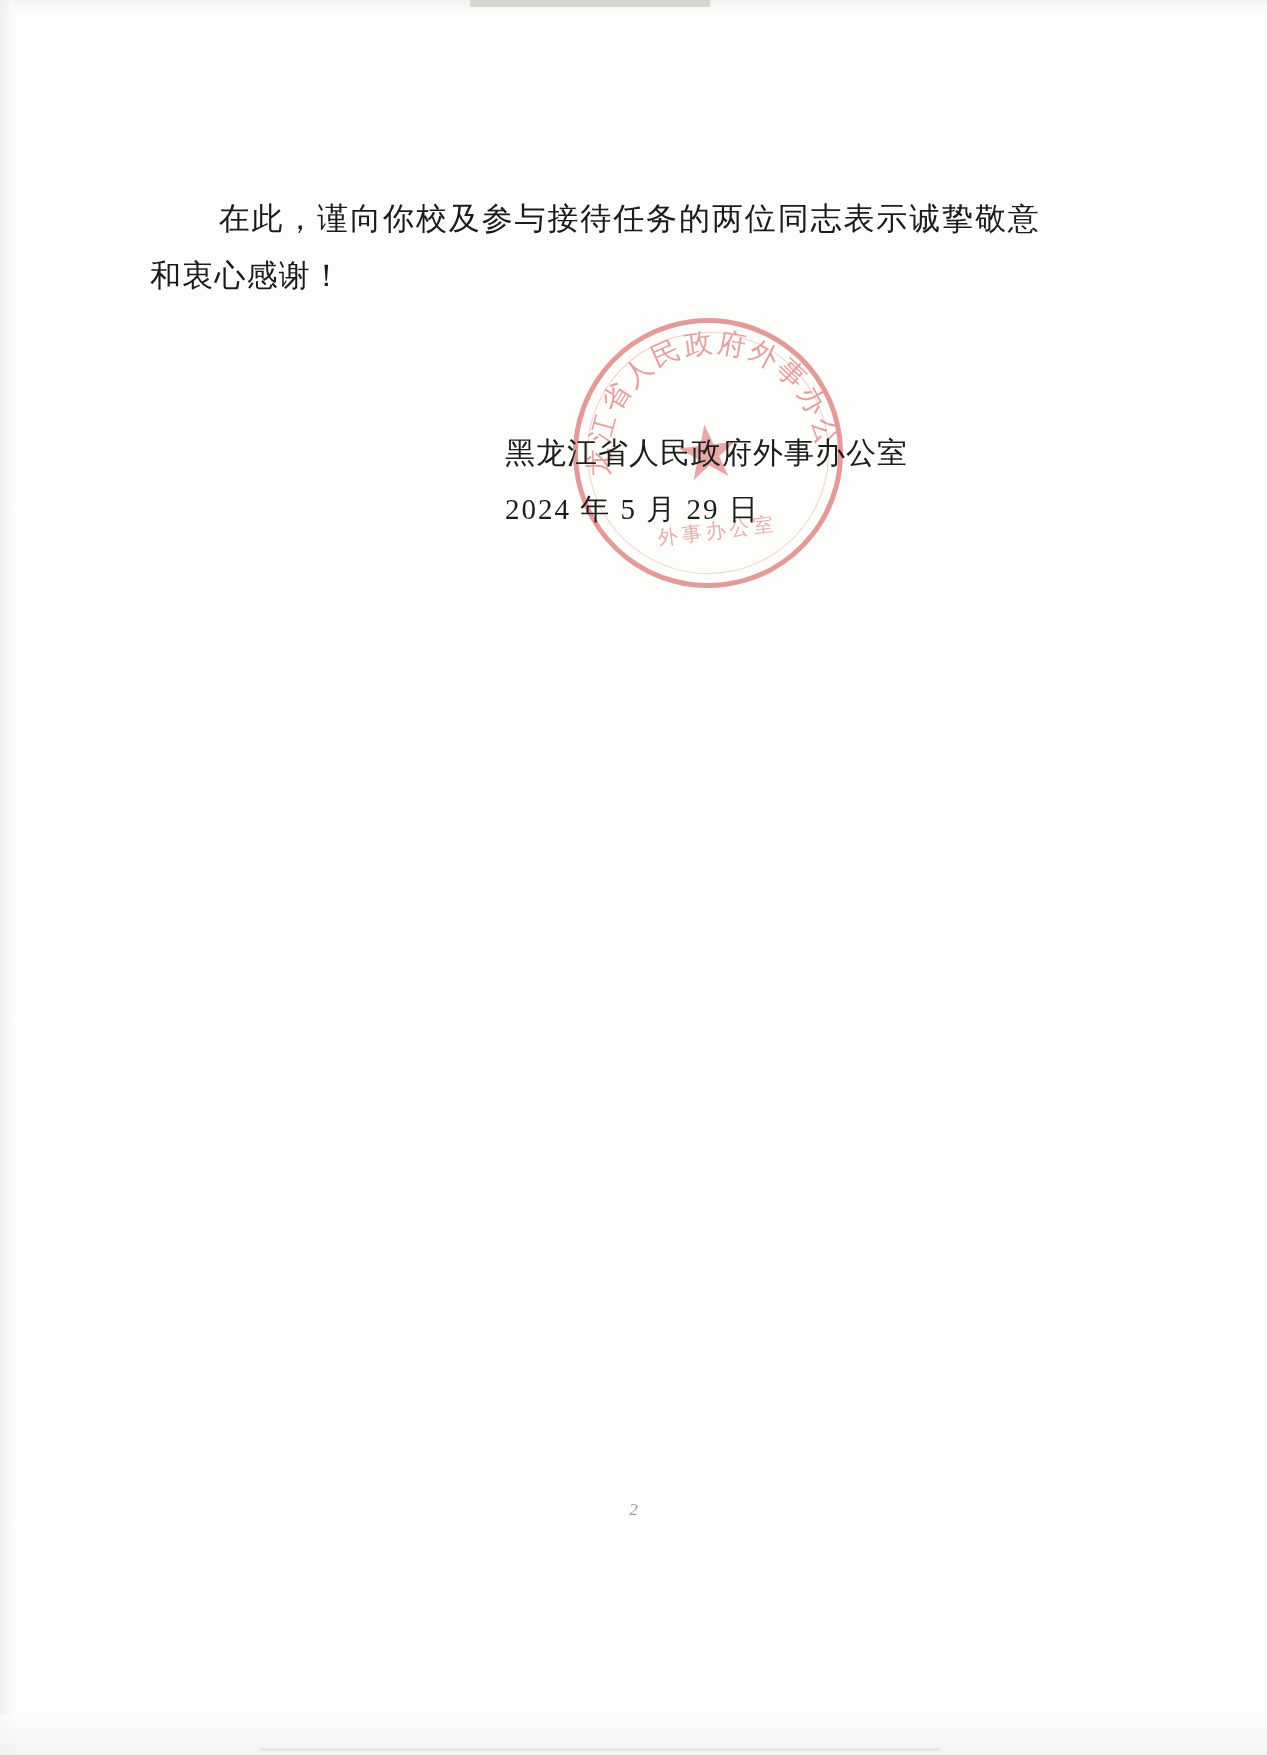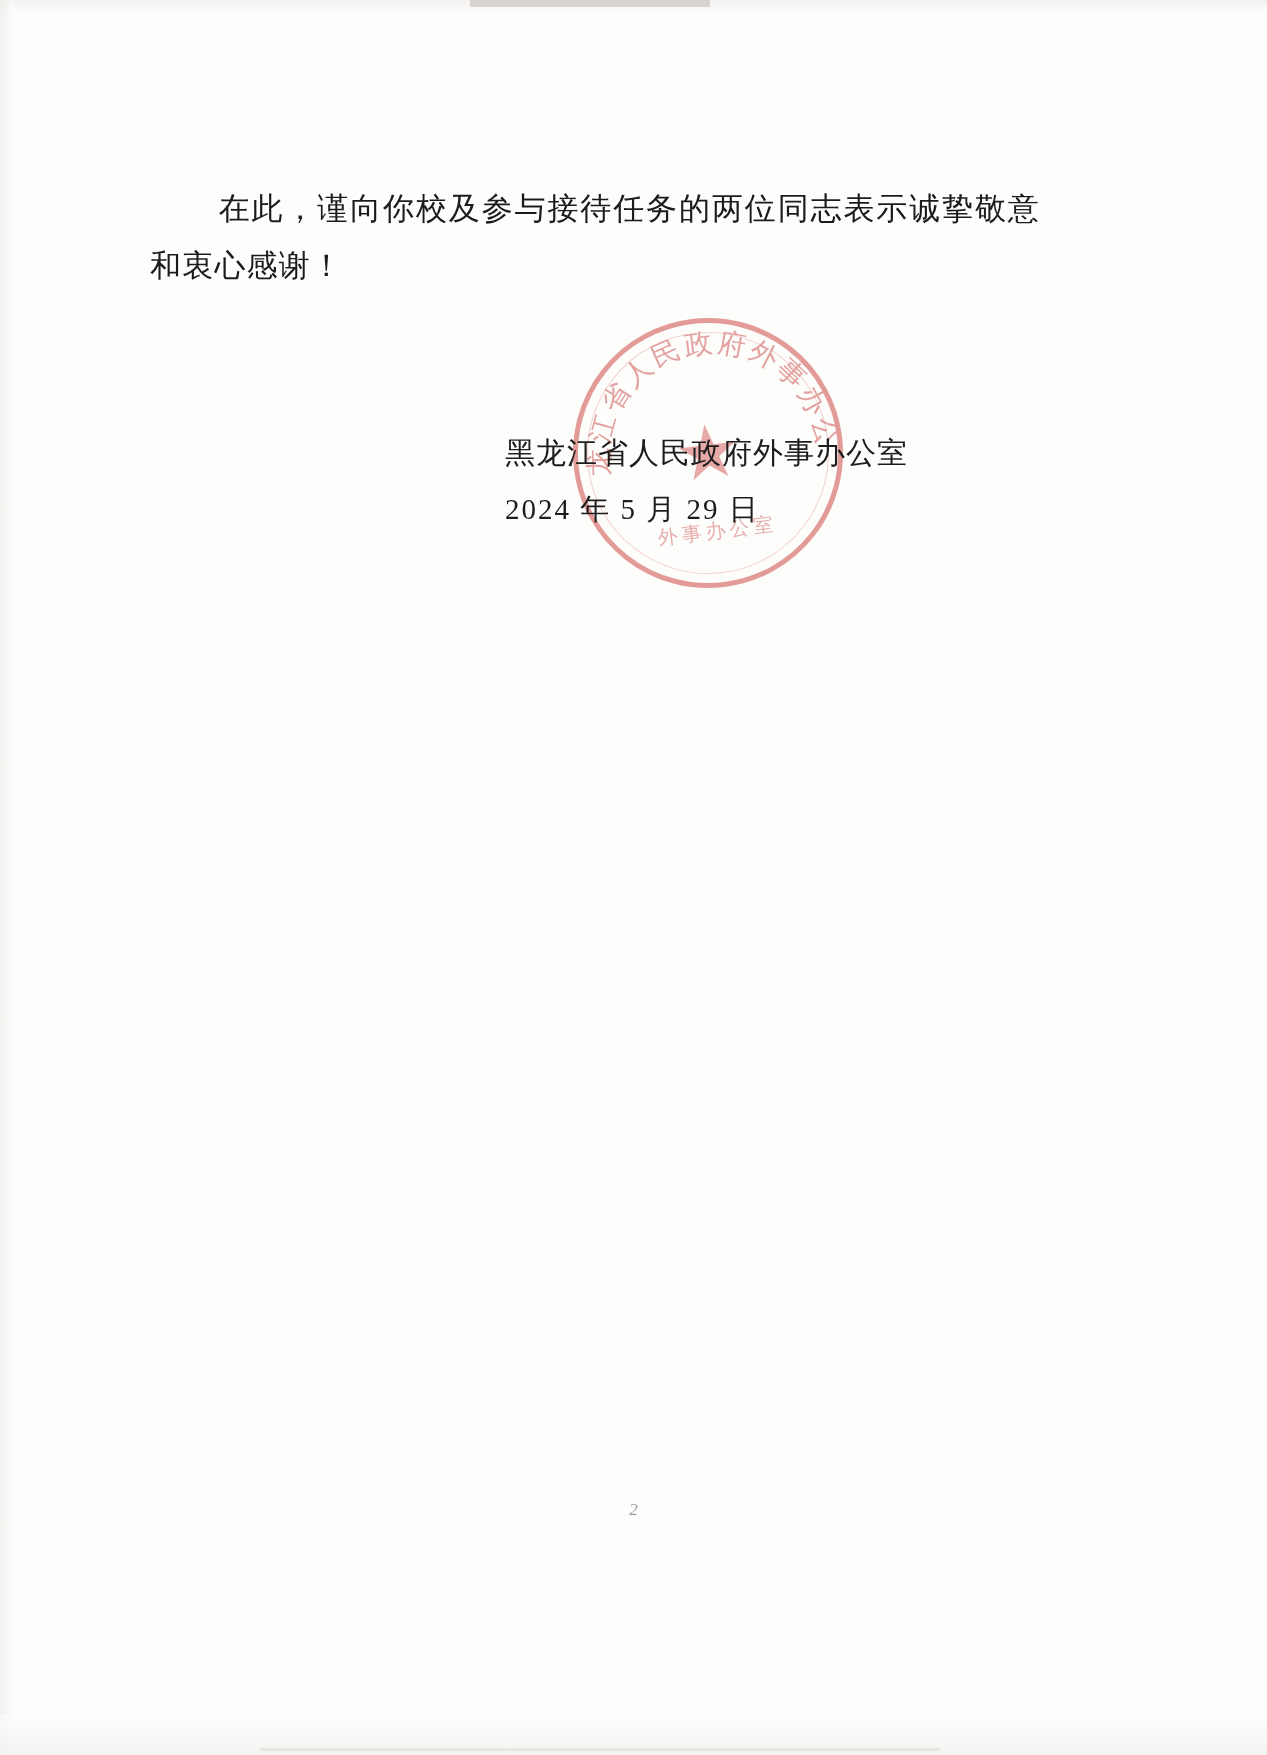--- a/index.html
+++ b/index.html
@@ -57,21 +57,21 @@
     left: 260px;
     width: 680px;
     height: 3px;
     background: #e0dcd8;
     opacity: 0.6;
   }
 
   .body-text {
     position: absolute;
     left: 150px;
-    top: 180px;
+    top: 190px;
     width: 890px;
     font-size: 31px;
     line-height: 57px;
     color: #1b1b1b;
     letter-spacing: 1.2px;
     text-align: justify;
   }
   .indent {
     display: inline-block;
     width: 68px;

